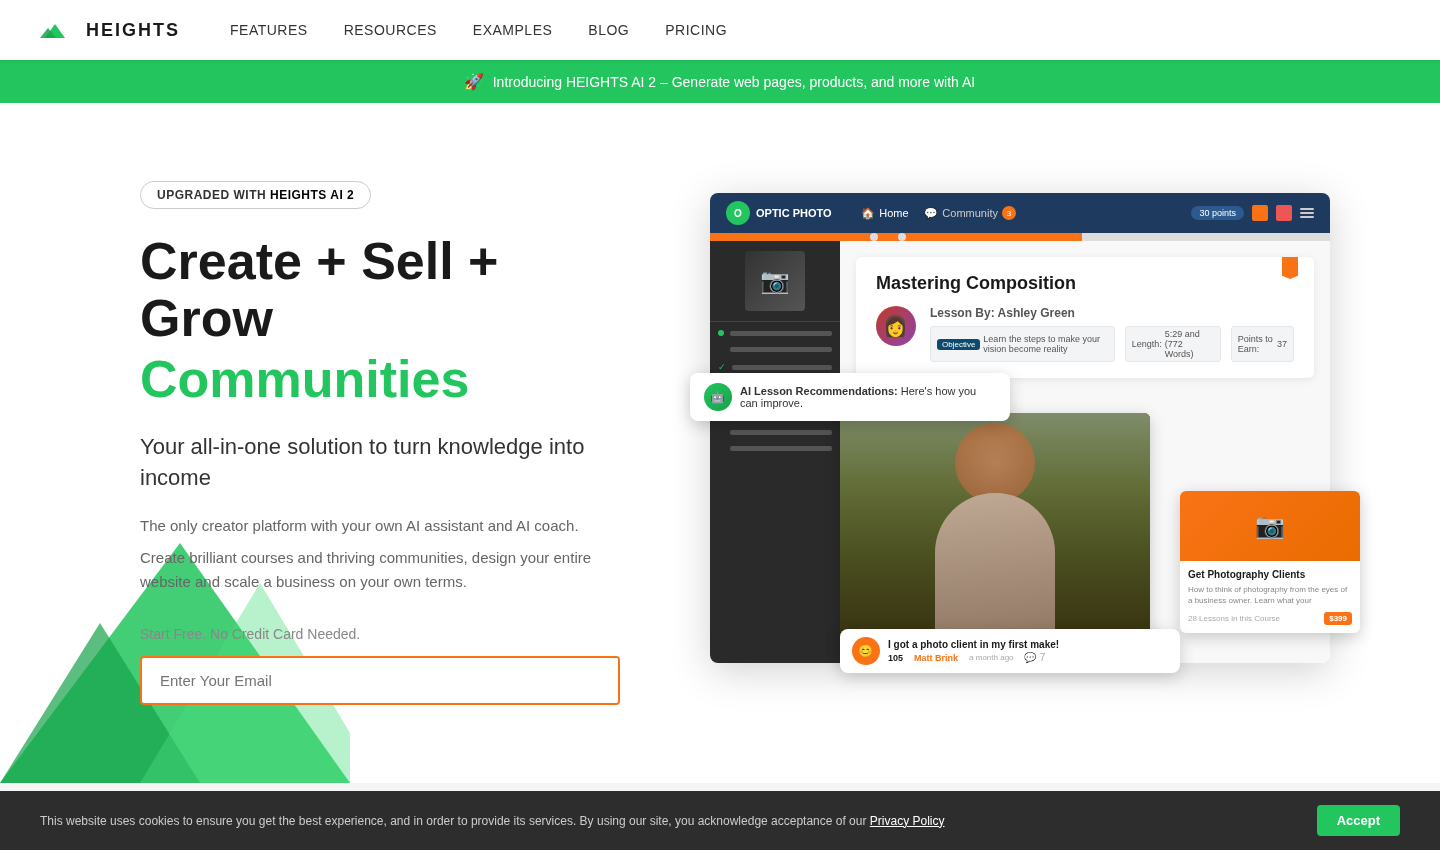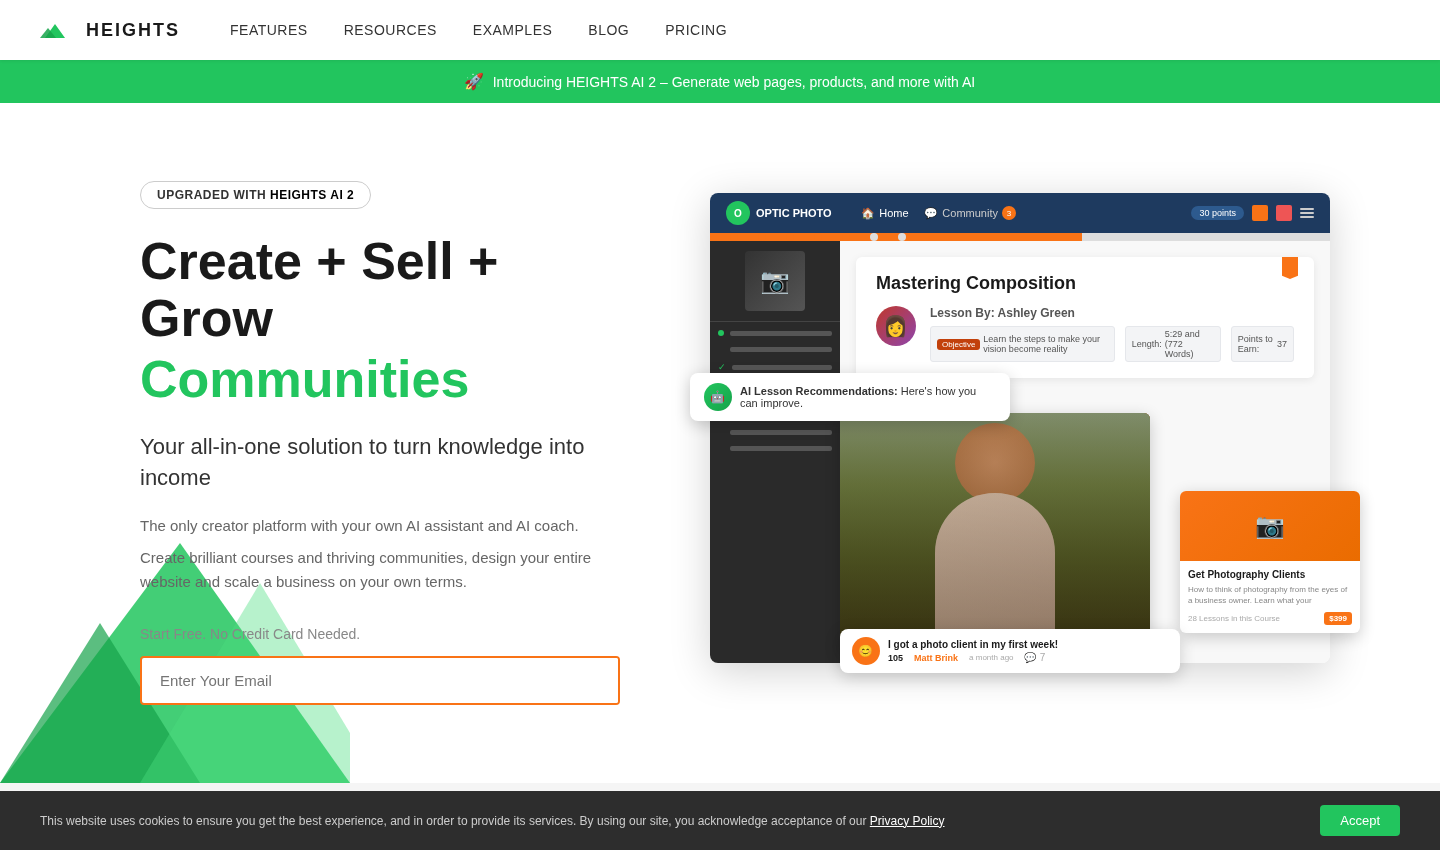--- a/index.html
+++ b/index.html
@@ -459,21 +459,21 @@
       border: 1px solid #e5e7eb;
       border-radius: 3px;
       padding: 2px 6px;
       font-size: 9px;
       color: #555;
       display: flex;
       align-items: center;
       gap: 3px;
     }
     .obj-badge {
-      background: #c2410c;
+      background: #0c4a6e;
       color: #fff;
       border-radius: 3px;
       padding: 1px 5px;
       font-size: 8px;
     }
 
     
     .ai-bubble {
       position: absolute;
       left: -20px;
@@ -670,21 +670,21 @@
       text-decoration: underline;
       cursor: pointer;
     }
     .cookie-accept {
       background: #22c55e;
       color: #fff;
       border: none;
       padding: 8px 20px;
       border-radius: 4px;
       font-size: 13px;
-      font-weight: 400;
+      font-weight: 700;
       cursor: pointer;
       margin-left: 30px;
       flex-shrink: 0;
     }
 
     
     .bg-mountains {
       position: absolute;
       bottom: 0;
       left: 0;
@@ -891,21 +891,21 @@
           <div class="course-card-footer">
             <span class="course-lessons-text">28 Lessons in this Course</span>
             <span class="course-price-badge">$399</span>
           </div>
         </div>
       </div>
 
       <div class="social-proof">
         <div class="social-avatar">😊</div>
         <div>
-          <div class="social-text">I got a photo client in my first week!</div>
+          <div class="social-text">I got a photo client in my first make!</div>
           <div class="social-meta">
             <span class="social-likes">105</span>
             <span class="social-author">Matt Brink</span>
             <span class="social-time">a month ago</span>
             <span class="social-comment-icon">💬 7</span>
           </div>
         </div>
       </div>
 
     </div>

